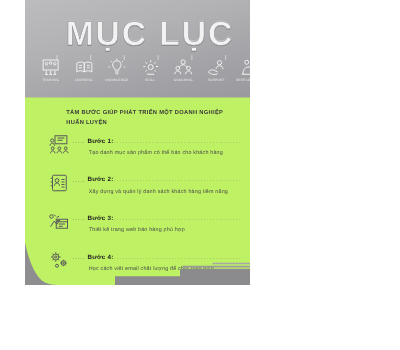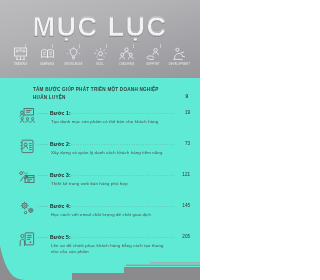--- a/index.html
+++ b/index.html
@@ -2,21 +2,21 @@
 <html><head>
 <meta charset="utf-8">
 <style>
   html,body{margin:0;padding:0;}
   body{
     width:200px;height:280px;overflow:hidden;
     background:#ffffff;
     font-family:"Liberation Sans","DejaVu Sans",sans-serif;
     position:relative;
   }
-  #page{position:relative;width:200px;height:280px;overflow:hidden;background:#5eead4;}
+  #page{position:relative;width:200px;height:228px;overflow:hidden;background:#bef264;margin-left:20px;}
 
   
   .banner{
     position:absolute;left:0;top:0;width:200px;height:78px;
     background:linear-gradient(165deg,#bcbcbe 0%,#b2b2b5 35%,#a3a3a7 70%,#98989c 100%);
     overflow:hidden;
   }
   .banner-title{
     position:absolute;left:0;top:12px;width:200px;text-align:center;
     font-size:27px;line-height:30px;font-weight:bold;letter-spacing:1.5px;

